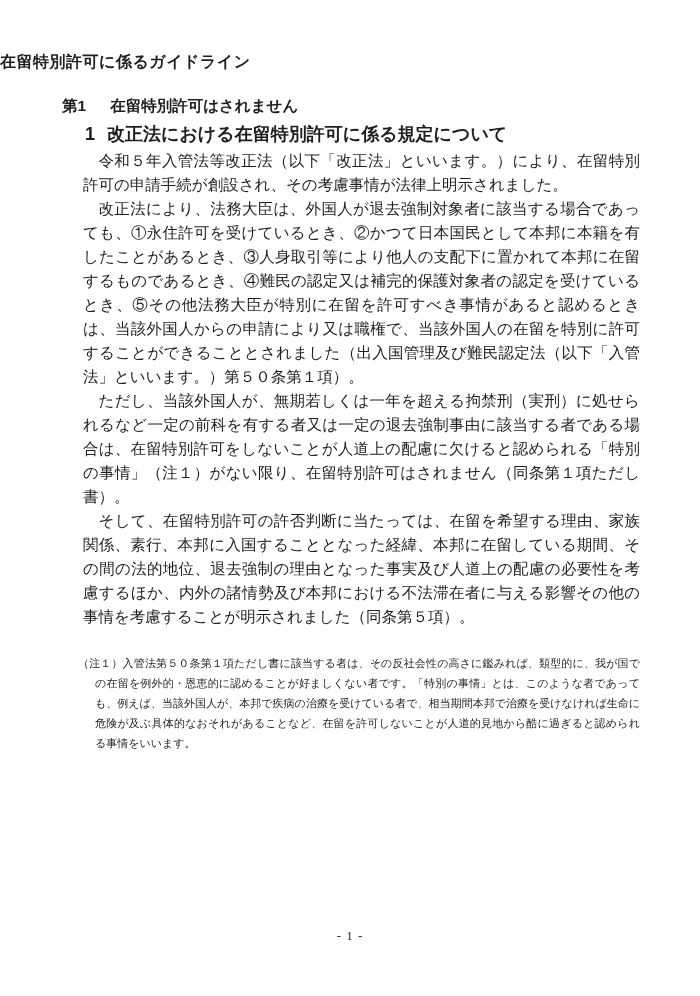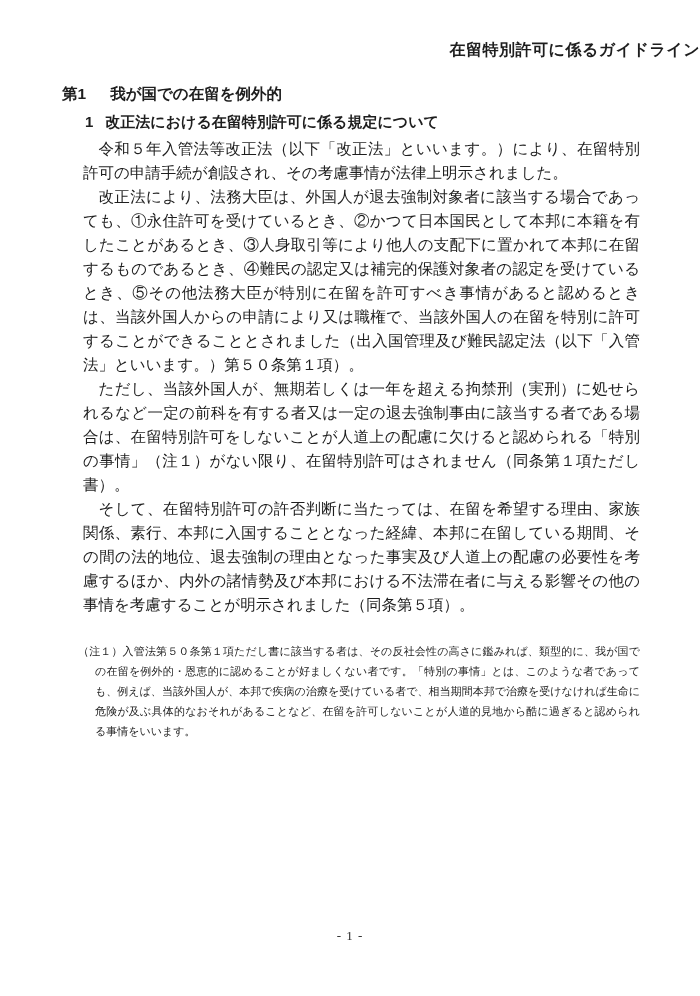--- a/index.html
+++ b/index.html
@@ -8,22 +8,22 @@
     position: relative;
     width: 700px;
     height: 996px;
     margin: 0 auto;
     background: #ffffff;
     color: #1e1e1e;
     font-family: "Liberation Serif", "DejaVu Serif", serif;
     overflow: hidden;
   }
   .doc-title {
-    padding-top: 40px;
-    text-align: right;
+    padding-top: 52px;
+    text-align: left;
     font-family: Liberation Sans, sans-serif;
     font-weight: bold;
     font-size: 16px;
     line-height: 20px;
     letter-spacing: 0.5px;
   }
   .issuer-block {
     width: max-content;
     margin: 33px 85px 0 auto;
     font-size: 15px;
@@ -39,21 +39,21 @@
     font-family: "Liberation Sans", "DejaVu Sans", sans-serif;
     font-weight: bold;
     font-size: 15.5px;
     line-height: 26px;
   }
   .section-heading .num { margin-right: 24px; }
   .subsection-heading {
     margin: 2px 8px 0 85px;
     font-family: "Liberation Sans", "DejaVu Sans", sans-serif;
     font-weight: bold;
-    font-size: 15px;
+    font-size: 18px;
     line-height: 26px;
   }
   .subsection-heading .num { margin-right: 12px; }
   .body-block {
     margin: 2px 60px 0 83px;
     font-size: 15.5px;
     line-height: 24px;
   }
   .body-block p {
     margin: 0;
@@ -82,21 +82,21 @@
 </style>
 </head>
 <body>
 
 <div class="page">
 
   <div class="doc-title">在留特別許可に係るガイドライン</div>
 
 
   <div class="section-heading">
-    <span class="num">第1</span><span>我が国での在留を例外的</span>
+    <span class="num">第1</span><span>在留特別許可はされません</span>
   </div>
 
   <div class="subsection-heading">
     <span class="num">1</span><span>改正法における在留特別許可に係る規定について</span>
   </div>
 
   <div class="body-block">
     <p>令和５年入管法等改正法（以下「改正法」といいます。）により、在留特別許可の申請手続が創設され、その考慮事情が法律上明示されました。</p>
     <p>改正法により、法務大臣は、外国人が退去強制対象者に該当する場合であっても、①永住許可を受けているとき、②かつて日本国民として本邦に本籍を有したことがあるとき、③人身取引等により他人の支配下に置かれて本邦に在留するものであるとき、④難民の認定又は補完的保護対象者の認定を受けているとき、⑤その他法務大臣が特別に在留を許可すべき事情があると認めるときは、当該外国人からの申請により又は職権で、当該外国人の在留を特別に許可することができることとされました（出入国管理及び難民認定法（以下「入管法」といいます。）第５０条第１項）。</p>
     <p>ただし、当該外国人が、無期若しくは一年を超える拘禁刑（実刑）に処せられるなど一定の前科を有する者又は一定の退去強制事由に該当する者である場合は、在留特別許可をしないことが人道上の配慮に欠けると認められる「特別の事情」（注１）がない限り、在留特別許可はされません（同条第１項ただし書）。</p>

